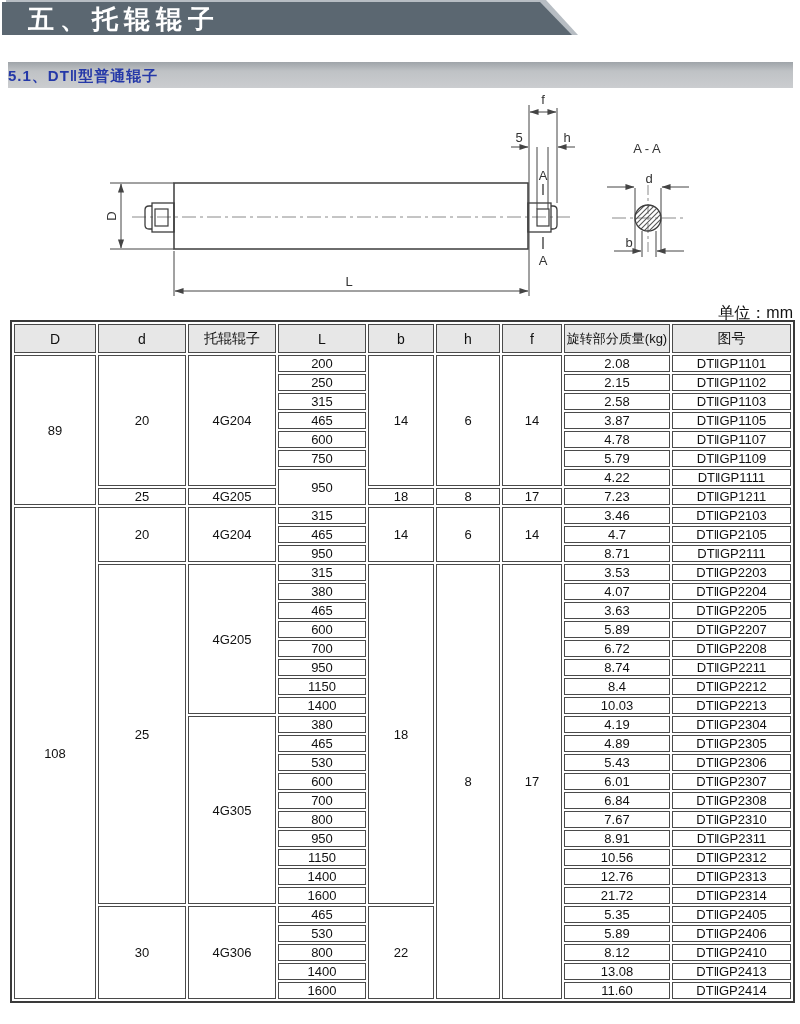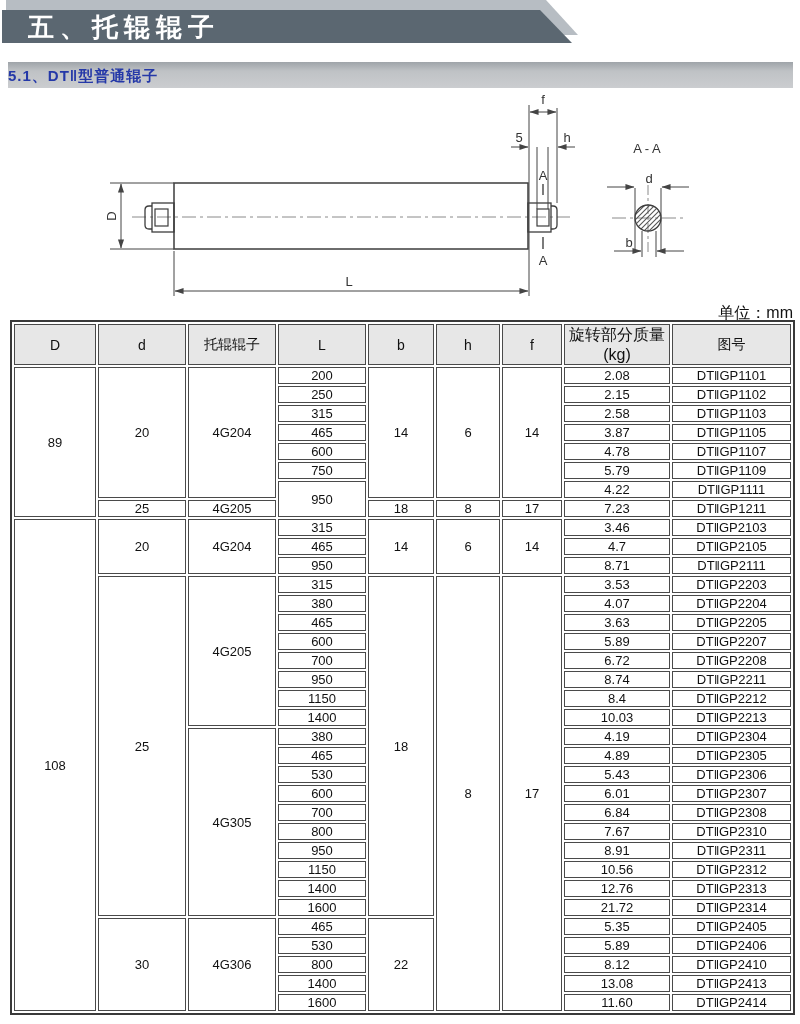--- a/index.html
+++ b/index.html
@@ -9,21 +9,21 @@
     font-family:"Liberation Sans", sans-serif;
     color:#111;
   }
   
   .banner-light {
     position:absolute; top:0; left:6px; width:572px; height:35px;
     background:#b7bdc3;
     clip-path:polygon(0 0, 540px 0, 572px 100%, 0 100%);
   }
   .banner-dark {
-    position:absolute; top:10px; left:2px; width:572px; height:33px;
+    position:absolute; top:2px; left:2px; width:572px; height:33px;
     background:#5b6771;
     clip-path:polygon(0 0, 538px 0, 570px 100%, 0 100%);
     display:flex; align-items:center;
   }
   .banner-title {
     color:#fff; font-size:26px; font-weight:bold; letter-spacing:6px;
     padding-left:26px; line-height:1;
   }
   
   .section-bar {
@@ -48,21 +48,21 @@
     border:2px solid #3a3a3a; background:#fff; box-sizing:border-box;
   }
   table.spec {
     border-collapse:separate; border-spacing:2px;
     width:100%; table-layout:fixed;
   }
   table.spec th {
     background:#e7e7e7; border:1px solid #4a4a4a; box-sizing:border-box;
     height:29px; font-size:14px; font-weight:normal; text-align:center; padding:0;
   }
-  table.spec th.small { font-size:16px; }
+  table.spec th.small { font-size:13px; }
   table.spec td {
     border:1px solid #4a4a4a; box-sizing:border-box;
     height:17px; font-size:13px; text-align:center; padding:0;
     white-space:nowrap; overflow:hidden;
   }
 </style>
 </head>
 <body>
 
 <div class="banner-light"></div>

